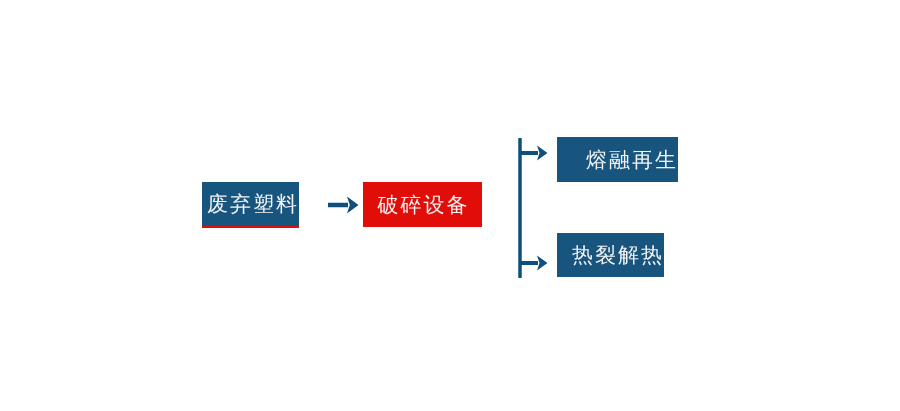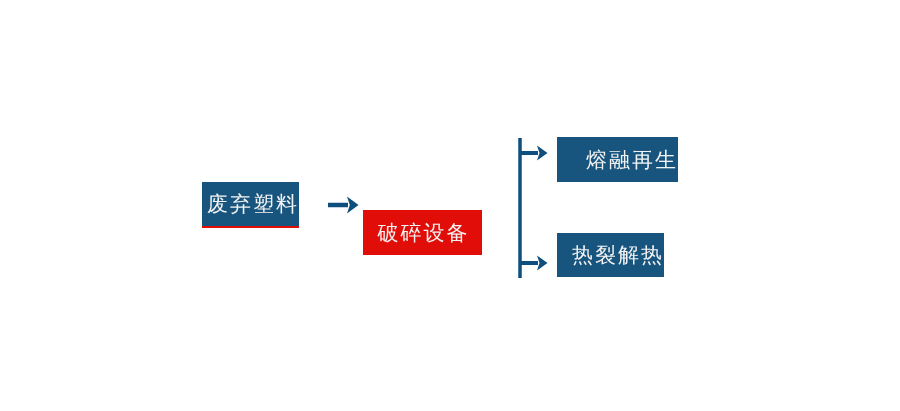--- a/index.html
+++ b/index.html
@@ -18,21 +18,21 @@
     align-items: center;
     justify-content: center;
     color: #f2f2f2;
     font-size: 21px;
     font-weight: 300;
     letter-spacing: 2px;
     text-indent: 2px;
     white-space: nowrap;
   }
   .node.blue { background: #17547e; justify-content: flex-end; }
-  .node.red  { background: #e00d08; margin-top: 28px; }
+  .node.red  { background: #e00d08; }
   .node.underline-red { border-bottom: 2px solid #e00d08; }
 
   #node-waste-plastic      { left: 195px; top: 182px; width: 97px; height: 46px; margin-left: 7px; }
   #node-crushing-equipment { left: 363px; top: 182px; width: 119px; height: 45px; }
   #node-melt-regeneration  { left: 557px; top: 137px; width: 121px; height: 45px; }
   #node-pyrolysis-heat     { left: 557px; top: 233px; width: 107px; height: 44px; }
 
   .svg-abs { position: absolute; display: block; }
   #flow-arrow        { left: 327px; top: 191px; }
   #branch-connector  { left: 516px; top: 135px; }

